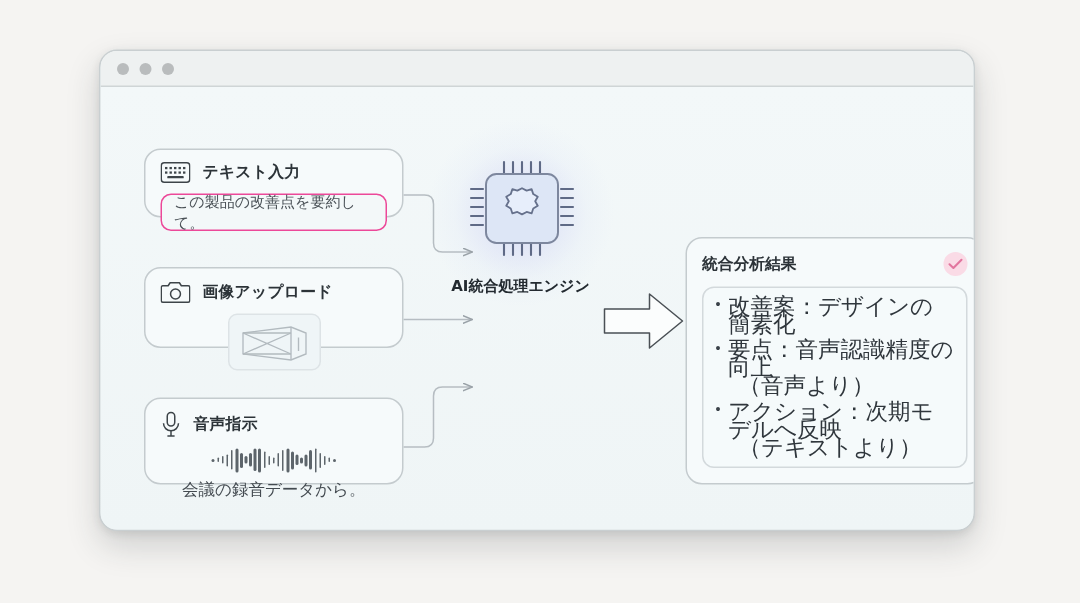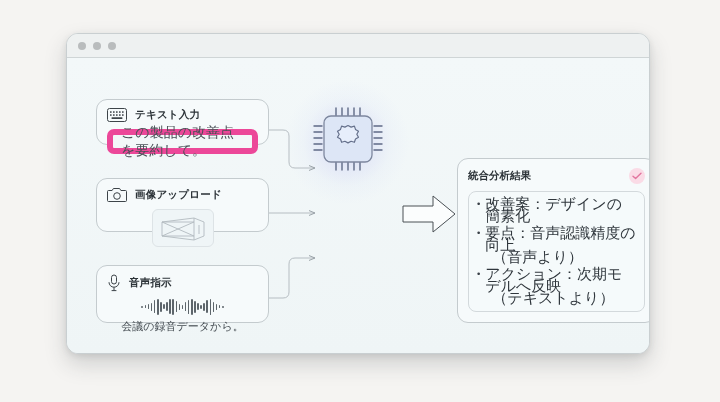--- a/index.html
+++ b/index.html
@@ -76,27 +76,27 @@
     font-size: 10.5px;
     color: #2c3338;
     font-weight: bold;
     letter-spacing: .2px;
   }
   .ico { flex: 0 0 auto; display: block; }
 
   .text-field {
     margin-top: 7px;
     height: 25px;
-    border: 6px solid #ec4899;
+    border: 1px solid #ec4899;
     border-radius: 7px;
     background: #f3f8f9;
     display: flex;
     align-items: center;
     padding: 0 8px;
-    font-size: 14px;
+    font-size: 10px;
     color: #4a5157;
     box-sizing: border-box;
   }
 
   .thumb {
     margin: 6px auto 0 auto;
     width: 60px;
     height: 36px;
     border-radius: 6px;
     background: #eff5f7;
@@ -328,20 +328,21 @@
       <svg width="78" height="74" viewBox="0 0 78 74">
         <g stroke="#5f6a86" stroke-width="1.4" stroke-linecap="round">
           <path d="M28,6 L28,14 M34,6 L34,14 M40,6 L40,14 M46,6 L46,14 M52,6 L52,14"></path>
           <path d="M28,60 L28,68 M34,60 L34,68 M40,60 L40,68 M46,60 L46,68 M52,60 L52,68"></path>
           <path d="M6,24 L14,24 M6,30 L14,30 M6,36 L14,36 M6,42 L14,42 M6,48 L14,48"></path>
           <path d="M66,24 L74,24 M66,30 L74,30 M66,36 L74,36 M66,42 L74,42 M66,48 L74,48"></path>
         </g>
         <rect x="16" y="14" width="48" height="46" rx="7" fill="#dde6f6" stroke="#7d879e" stroke-width="1.3"></rect>
         <path d="M40,23.5 l3.1,1.6 3.3,-1 1.1,3.3 3,1.8 -1.7,3 1.7,3 -3,1.8 -1.1,3.3 -3.3,-1 -3.1,1.6 -3.1,-1.6 -3.3,1 -1.1,-3.3 -3,-1.8 1.7,-3 -1.7,-3 3,-1.8 1.1,-3.3 3.3,1 z" fill="#e7eefb" stroke="#66718c" stroke-width="1.2" stroke-linejoin="round"></path>
       </svg>
+      <div class="engine-label">AI統合処理エンジン</div>
     </div>
 
     <div class="result">
       <div class="result-head">
         <span class="result-title">統合分析結果</span>
         <span class="check-badge">
           <svg width="10" height="8" viewBox="0 0 10 8">
             <path d="M1,4.2 L3.6,6.6 L9,1.2" fill="none" stroke="#e2769f" stroke-width="1.4" stroke-linecap="round" stroke-linejoin="round"></path>
           </svg>
         </span>

